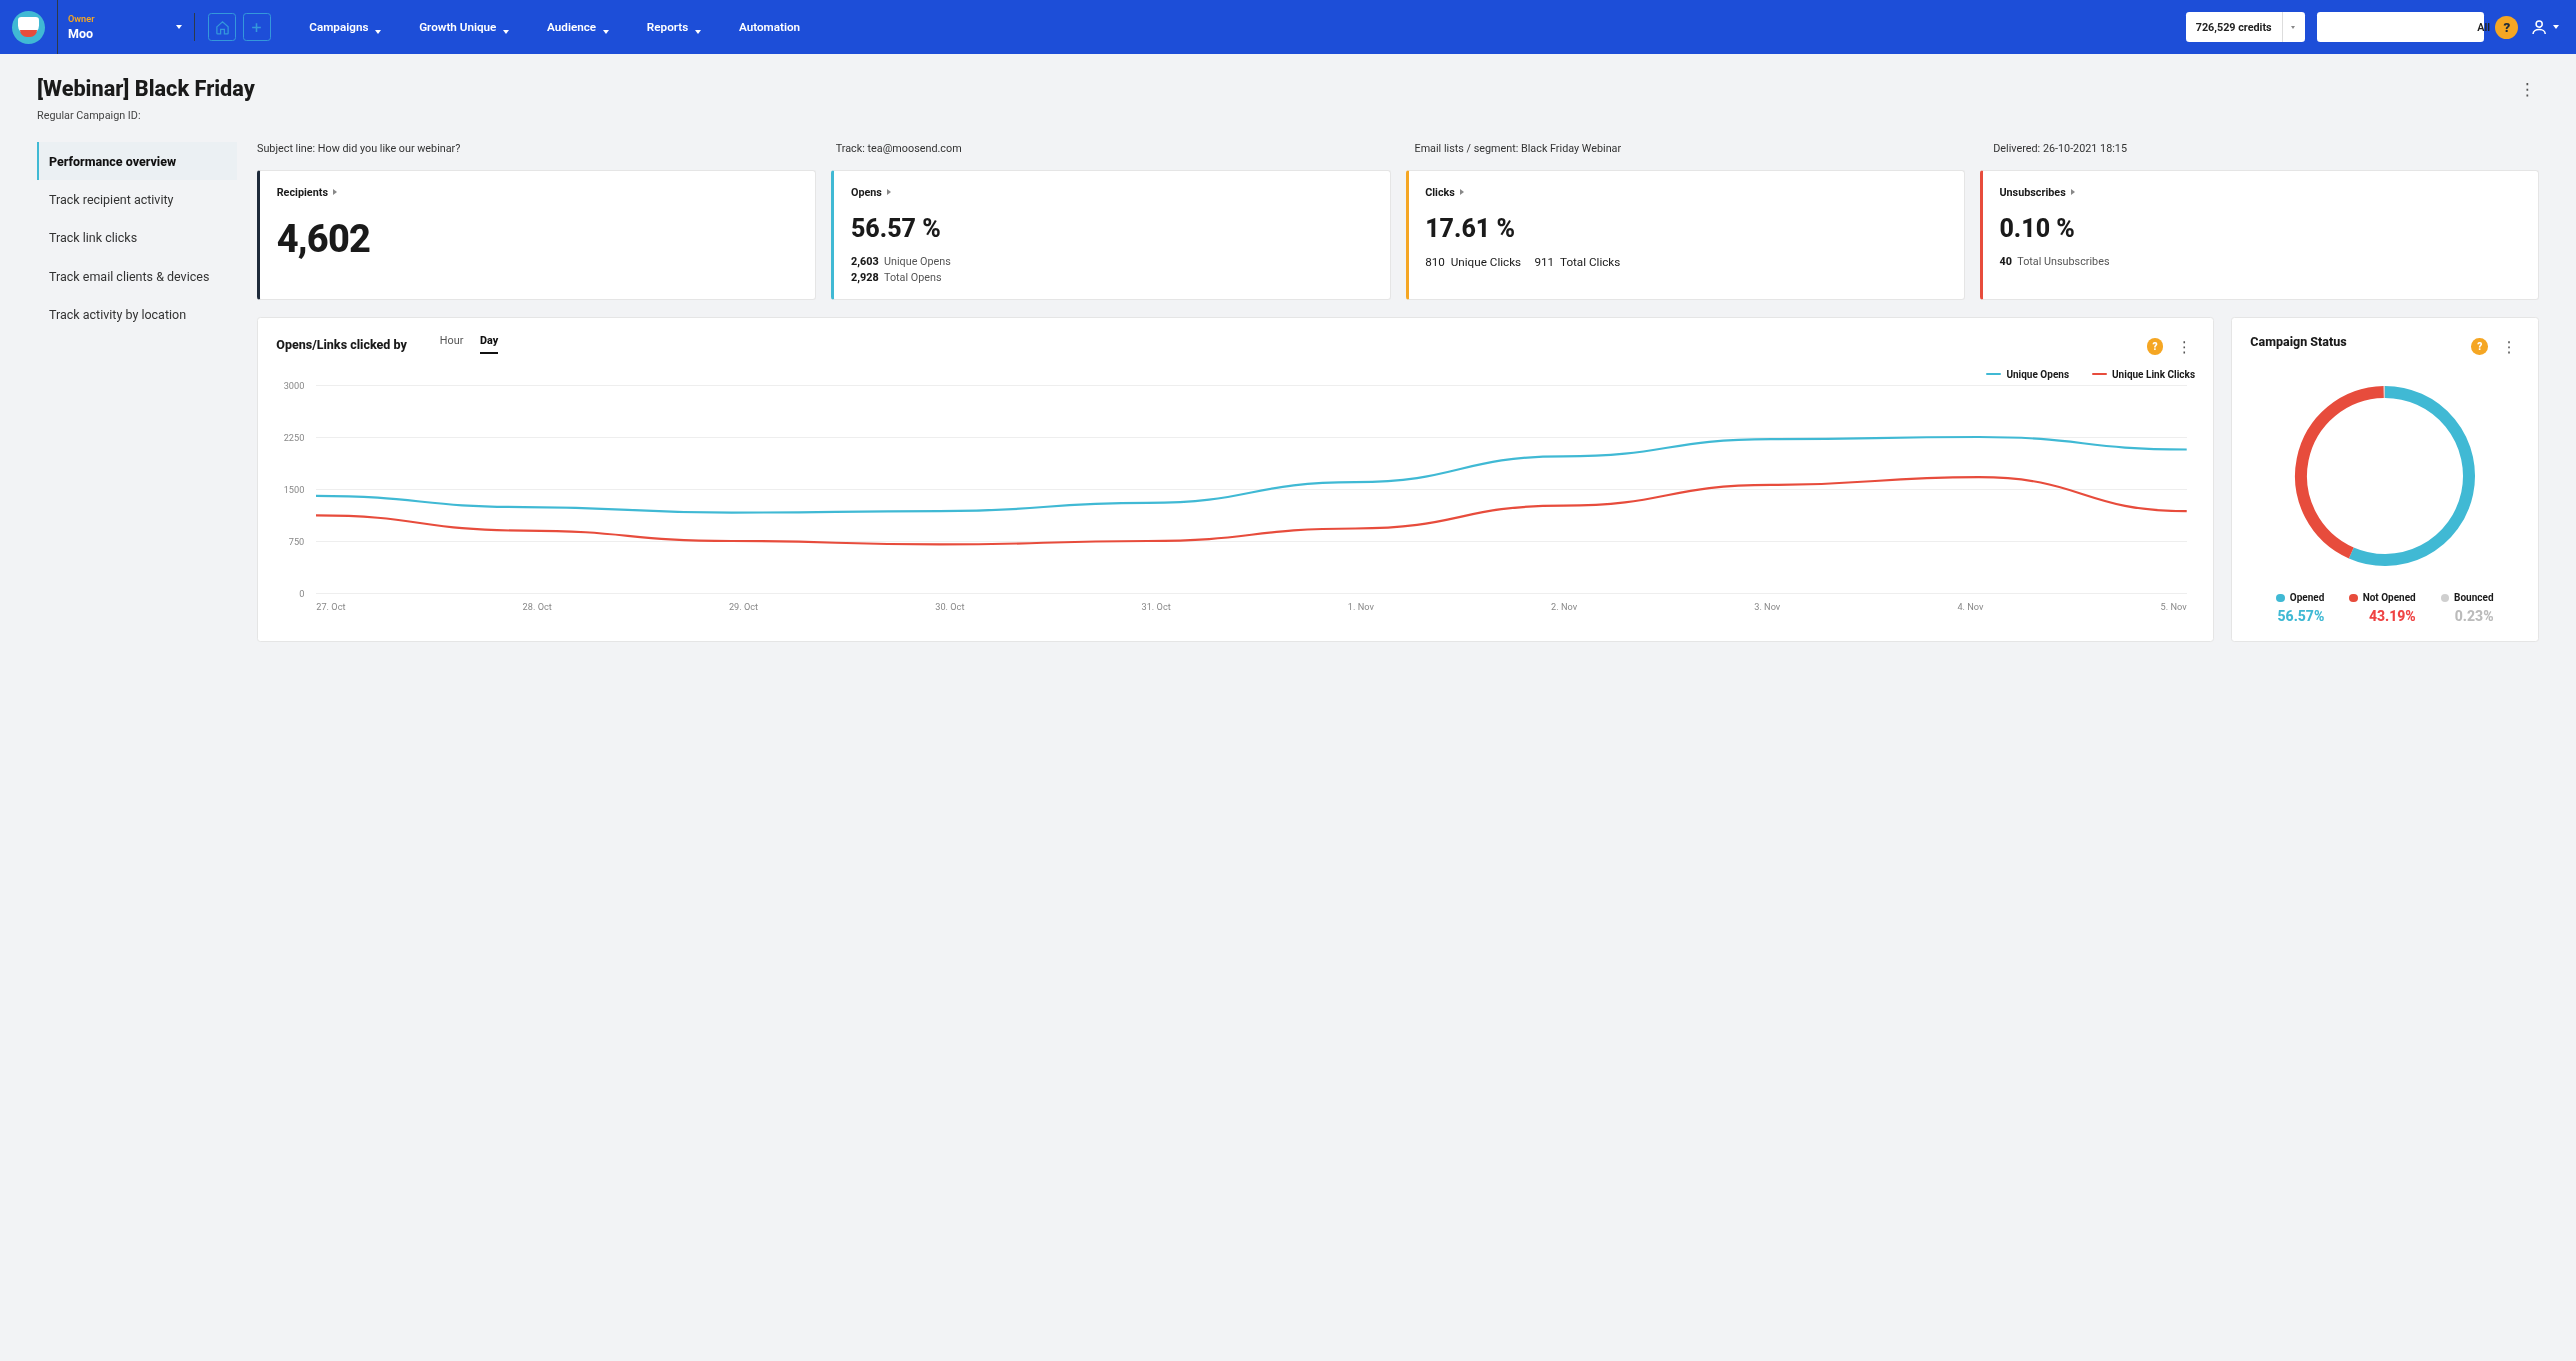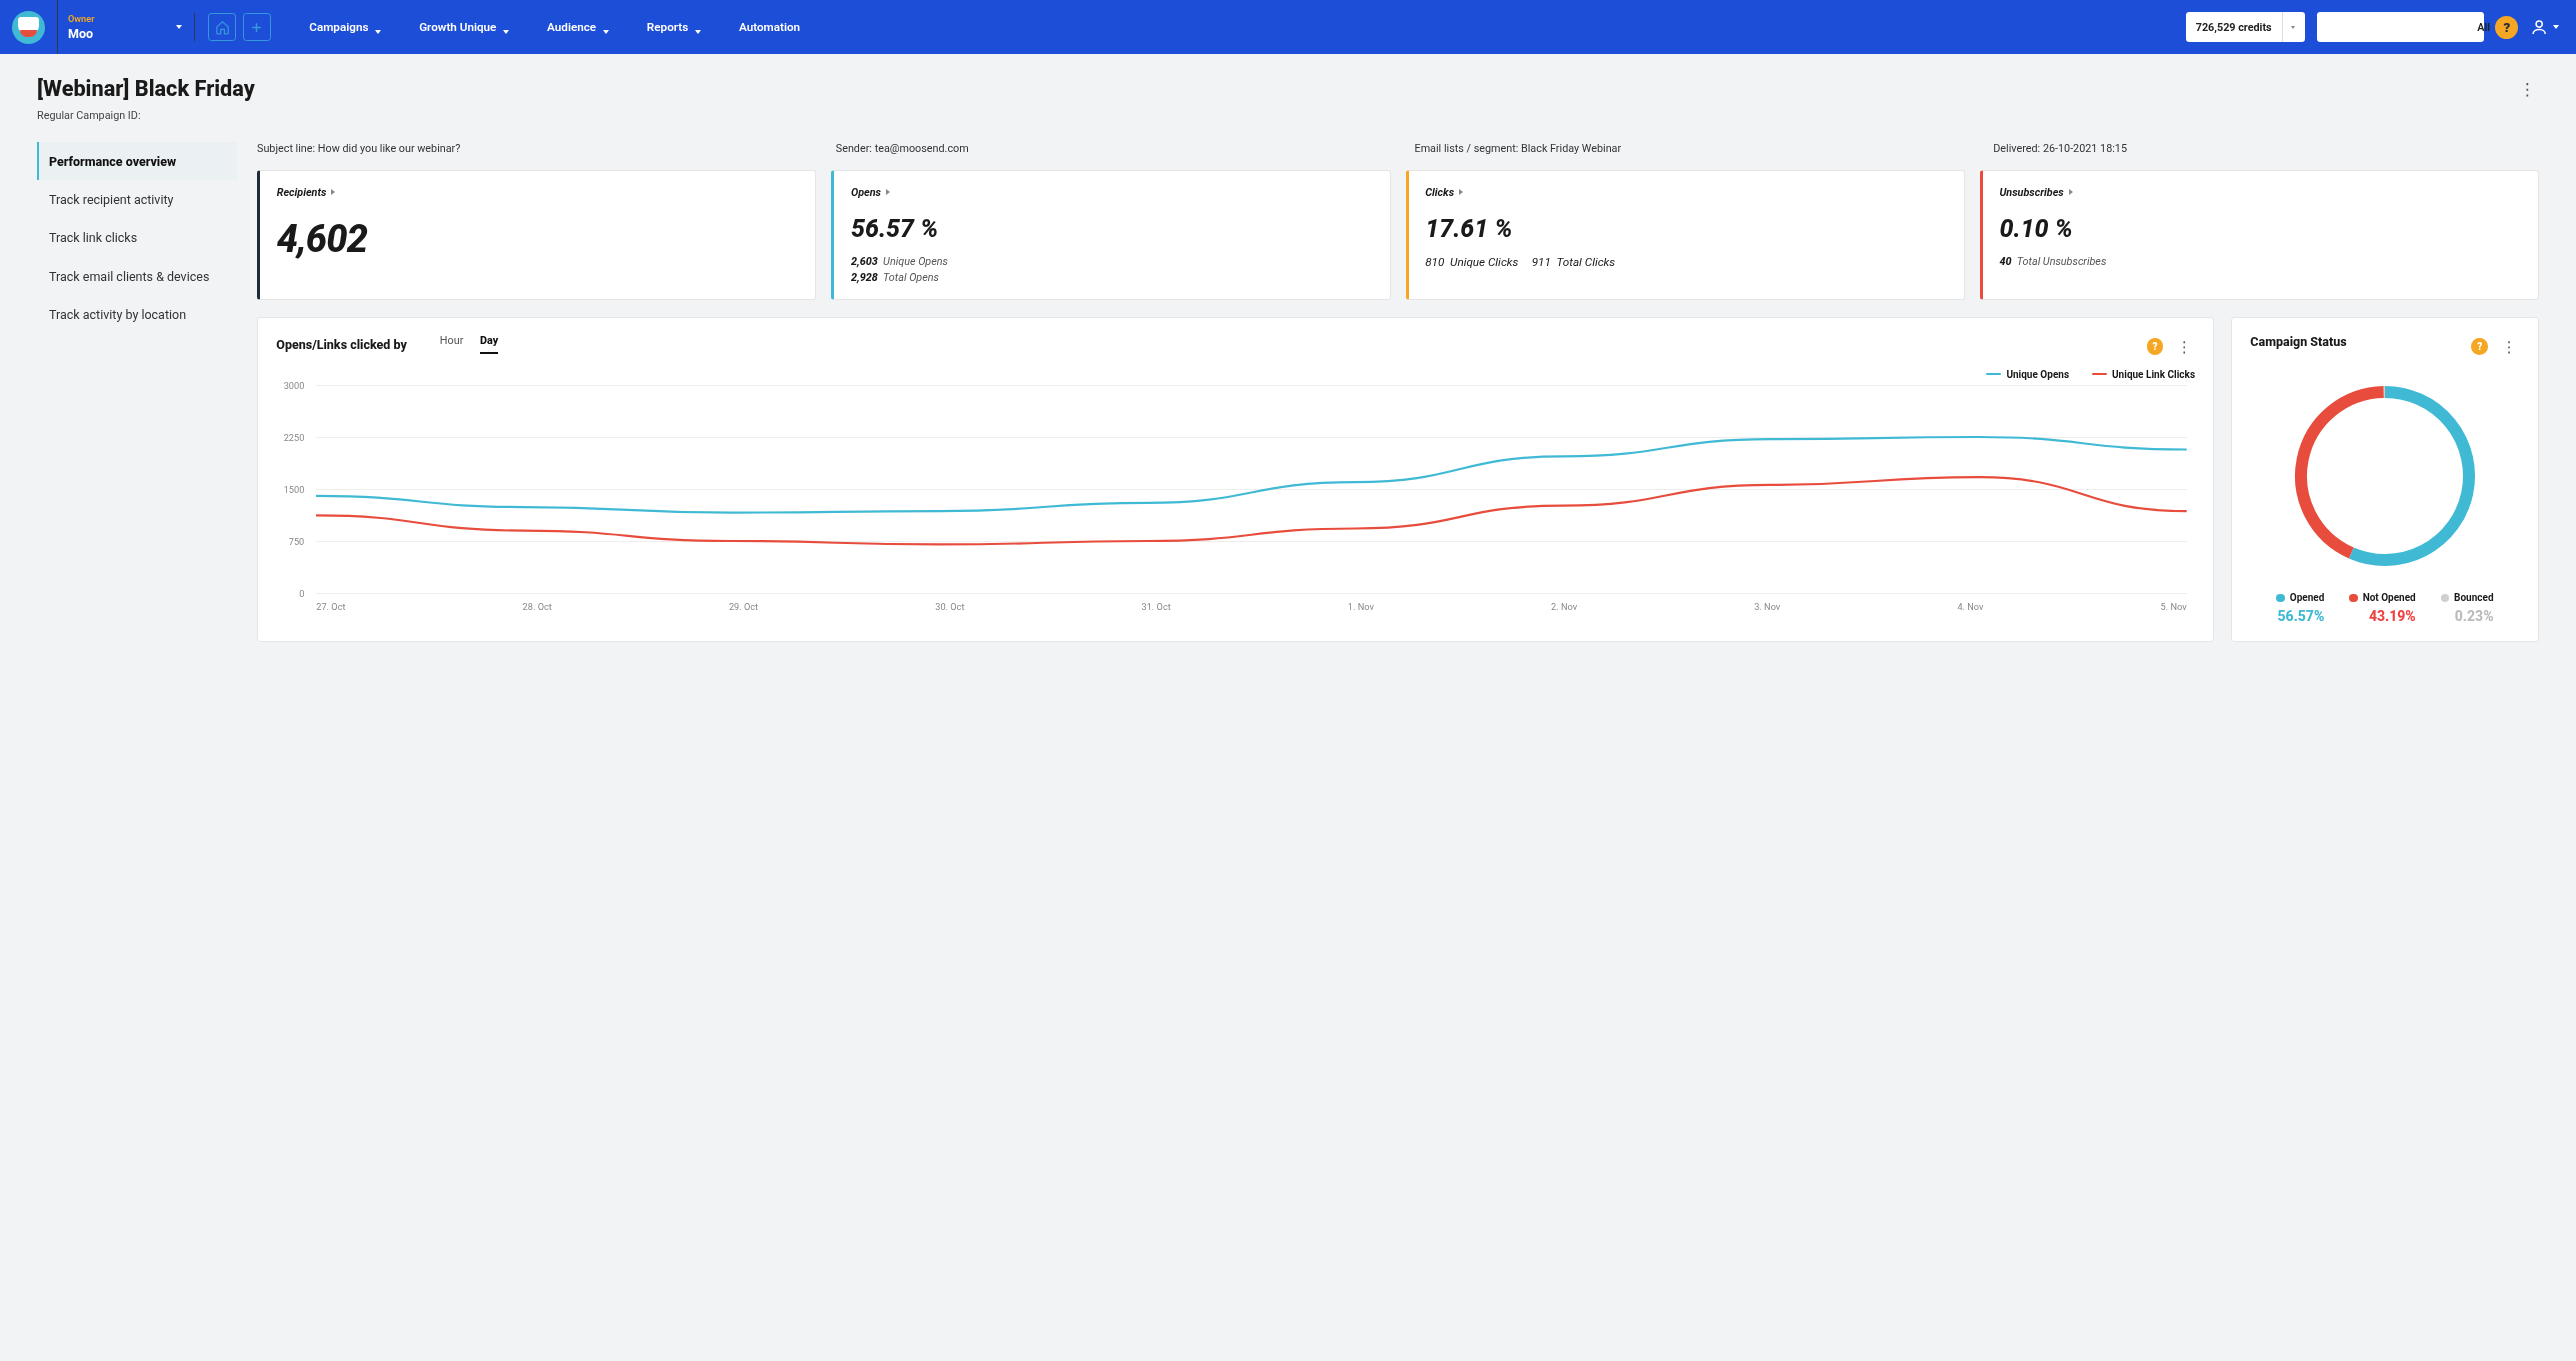--- a/index.html
+++ b/index.html
@@ -40,21 +40,21 @@
   
   .main { display:flex; gap:20px; margin-top:20px;}
   .sidebar { width: 200px; }
   .side-item { padding:11.7px 10px; font-size:12.5px; color:#333; cursor:pointer; border-left:2.5px solid transparent;}
   .side-item.active { font-weight:800; color:#111; border-left:2.5px solid #40b9d4; background:rgba(64,185,212,0.04);}
   .content { flex:1; }
   
   .meta-row { display:flex; gap:33px; font-size:10.8px; color:#333; margin-bottom:15px; flex-wrap:wrap;}
   .meta-row > div { flex:1; min-width:167px;}
   
-  .stat-cards { display:flex; gap:15px; margin-bottom:16.7px;font-style:italic;}
+  .stat-cards { display:flex; gap:15px; margin-bottom:16.7px;}
   .stat-card { flex:1; background:#fff; border:0.8px solid #e5e5e5; border-radius:3.3px; padding:15px 16.7px; border-left:3.3px solid; min-height:117px;}
   .stat-card.navy { border-left-color:#1e2a3a;}
   .stat-card.teal { border-left-color:#40b9d4;}
   .stat-card.orange { border-left-color:#f5a623;}
   .stat-card.red { border-left-color:#e74c3c;}
   .stat-title { font-weight:700; font-size:10.8px; display:flex; align-items:center; gap:5px; cursor:pointer;}
   .stat-big { font-size:38px; font-weight:800; margin-top:18.3px; letter-spacing:-0.8px;}
   .stat-pct { font-size:25px; font-weight:800; margin-top:15px;}
   .stat-sub { margin-top:11.7px; font-size:10.8px;}
   .stat-sub .num { font-weight:800;}
@@ -186,21 +186,21 @@
       <div class="side-item active">Performance overview</div>
       <div class="side-item">Track recipient activity</div>
       <div class="side-item">Track link clicks</div>
       <div class="side-item">Track email clients &amp; devices</div>
       <div class="side-item">Track activity by location</div>
     </div>
 
     <div class="content">
       <div class="meta-row">
         <div><span>Subject line: </span><span>How did you like our webinar?</span></div>
-        <div><span>Sender: </span><span>tea@moosend.com</span></div>
+        <div><span>Track: </span><span>tea@moosend.com</span></div>
         <div><span>Email lists / segment: </span><span>Black Friday Webinar</span></div>
         <div><span>Delivered: </span><span>26-10-2021 18:15</span></div>
       </div>
 
       <div class="stat-cards">
         <div class="stat-card navy">
           <div class="stat-title">
               <span>Recipients</span>
               <span class="chevron-right"></span>
             </div>

